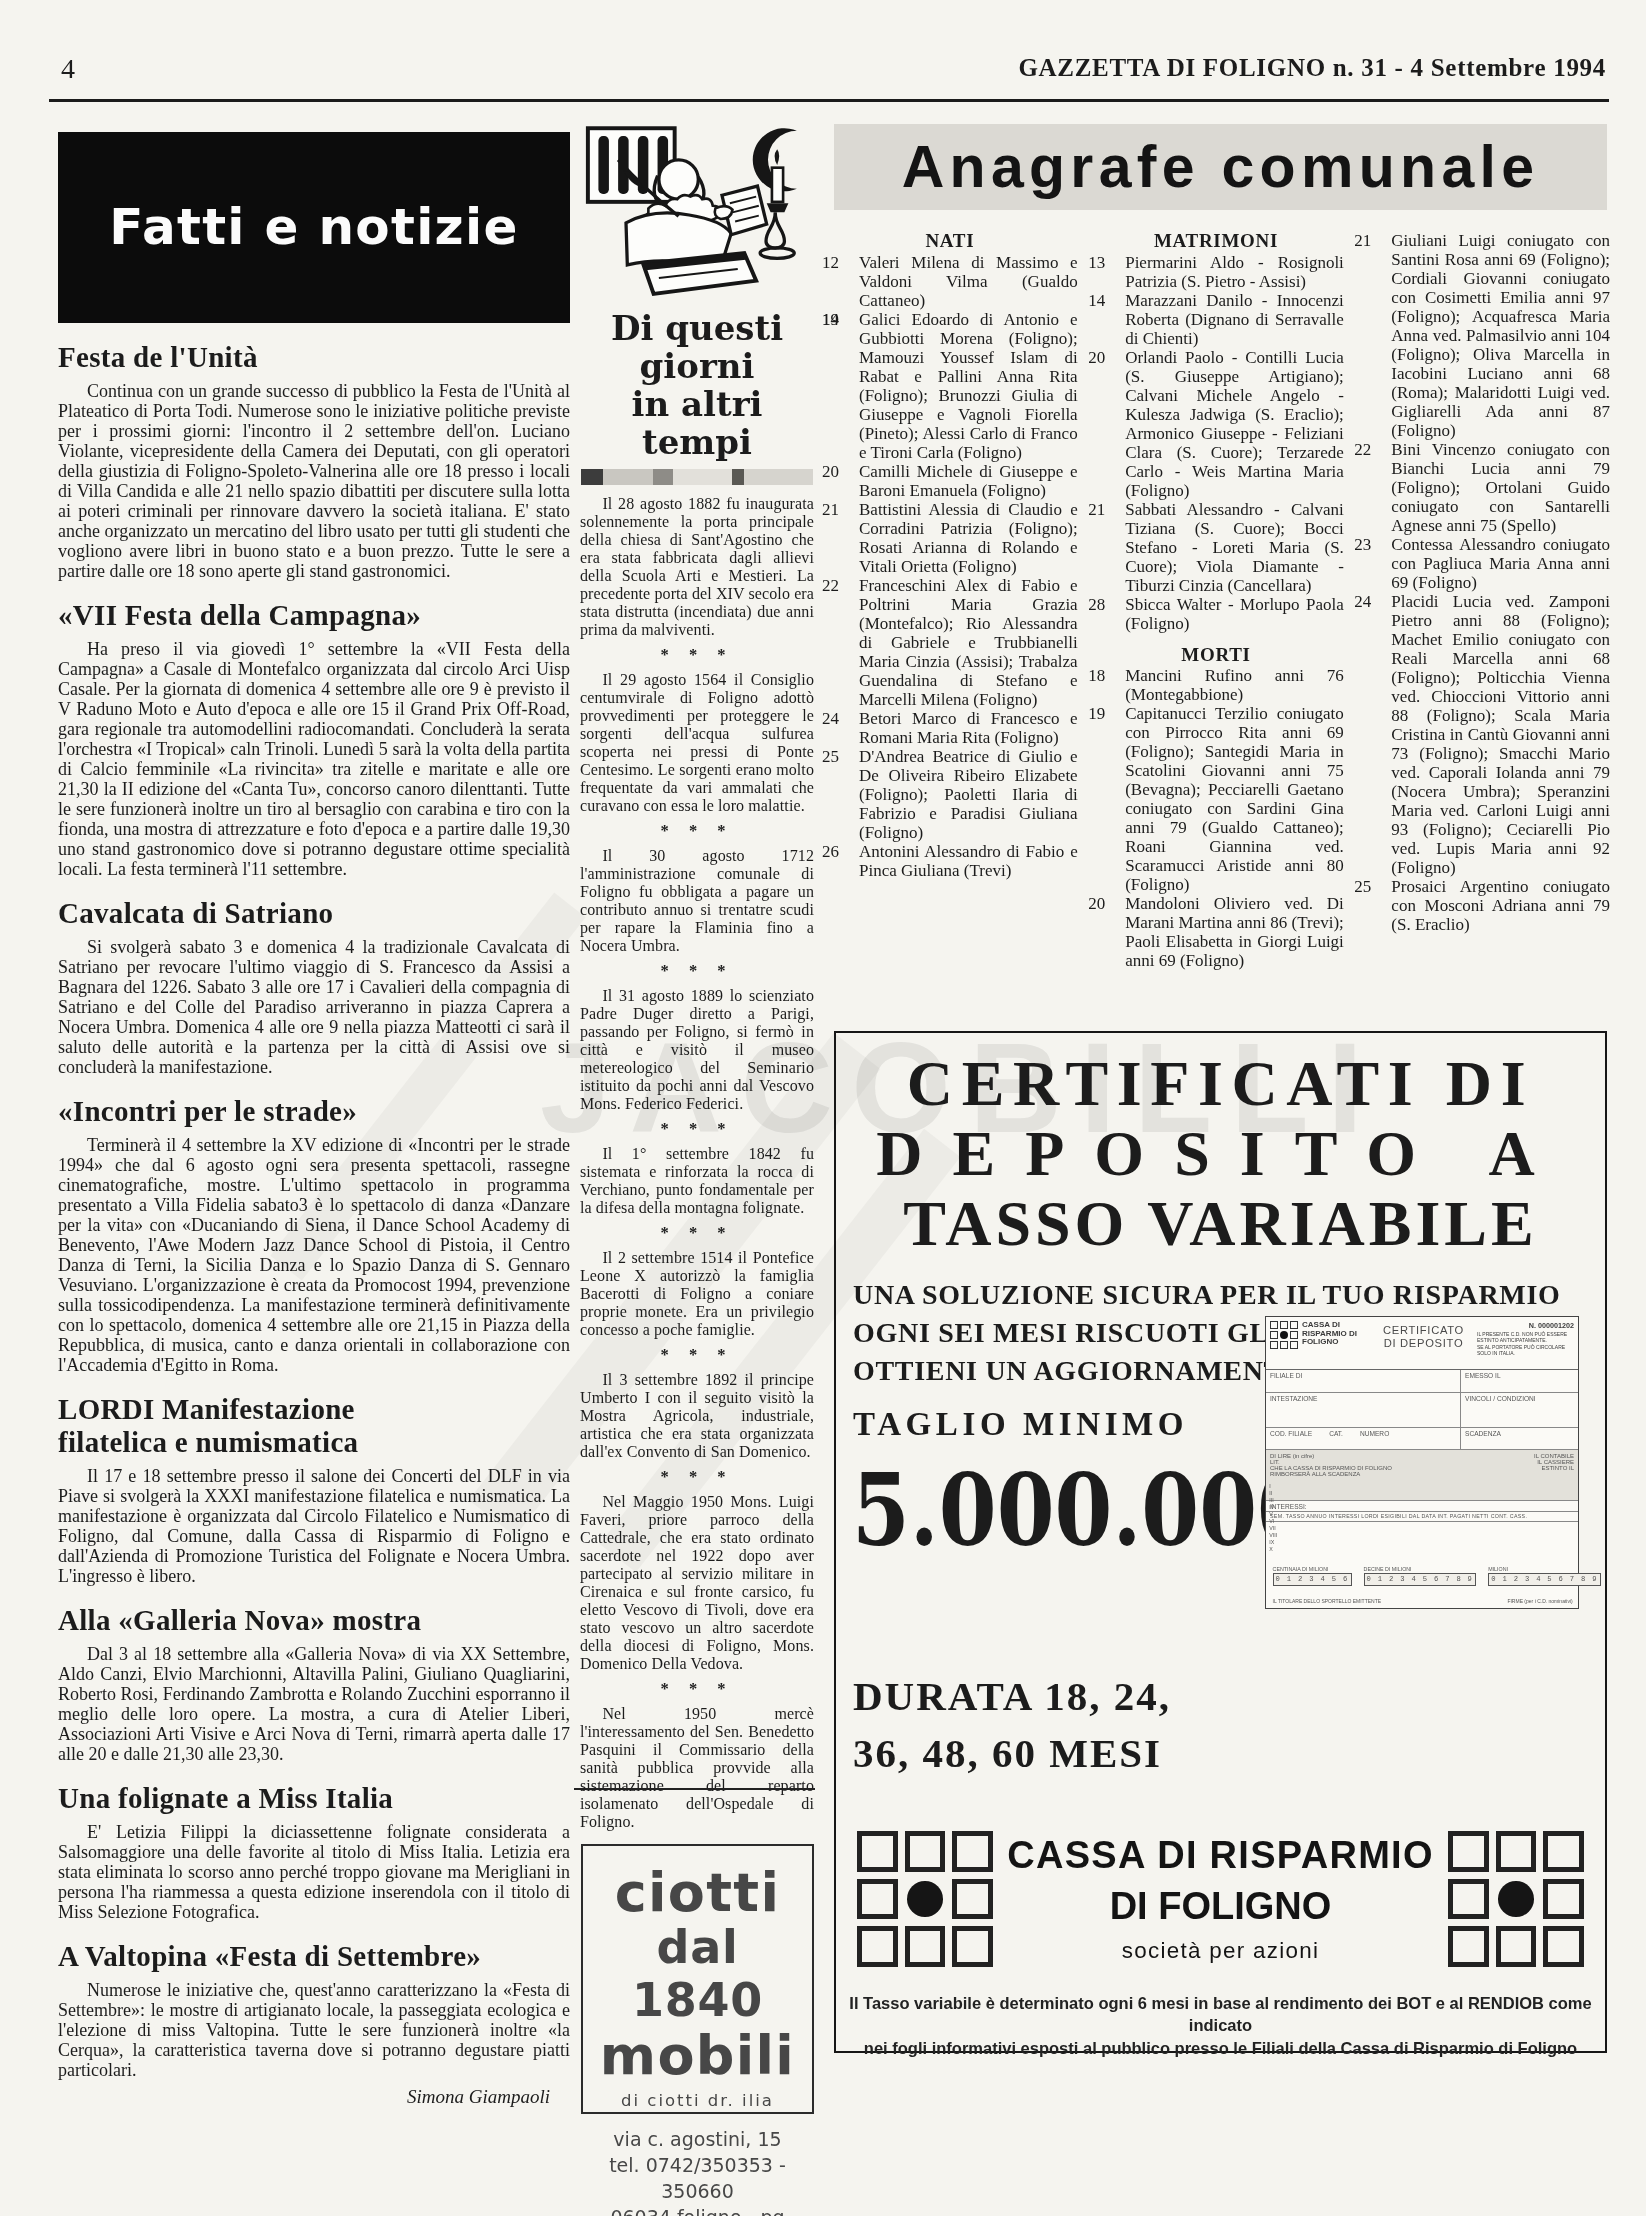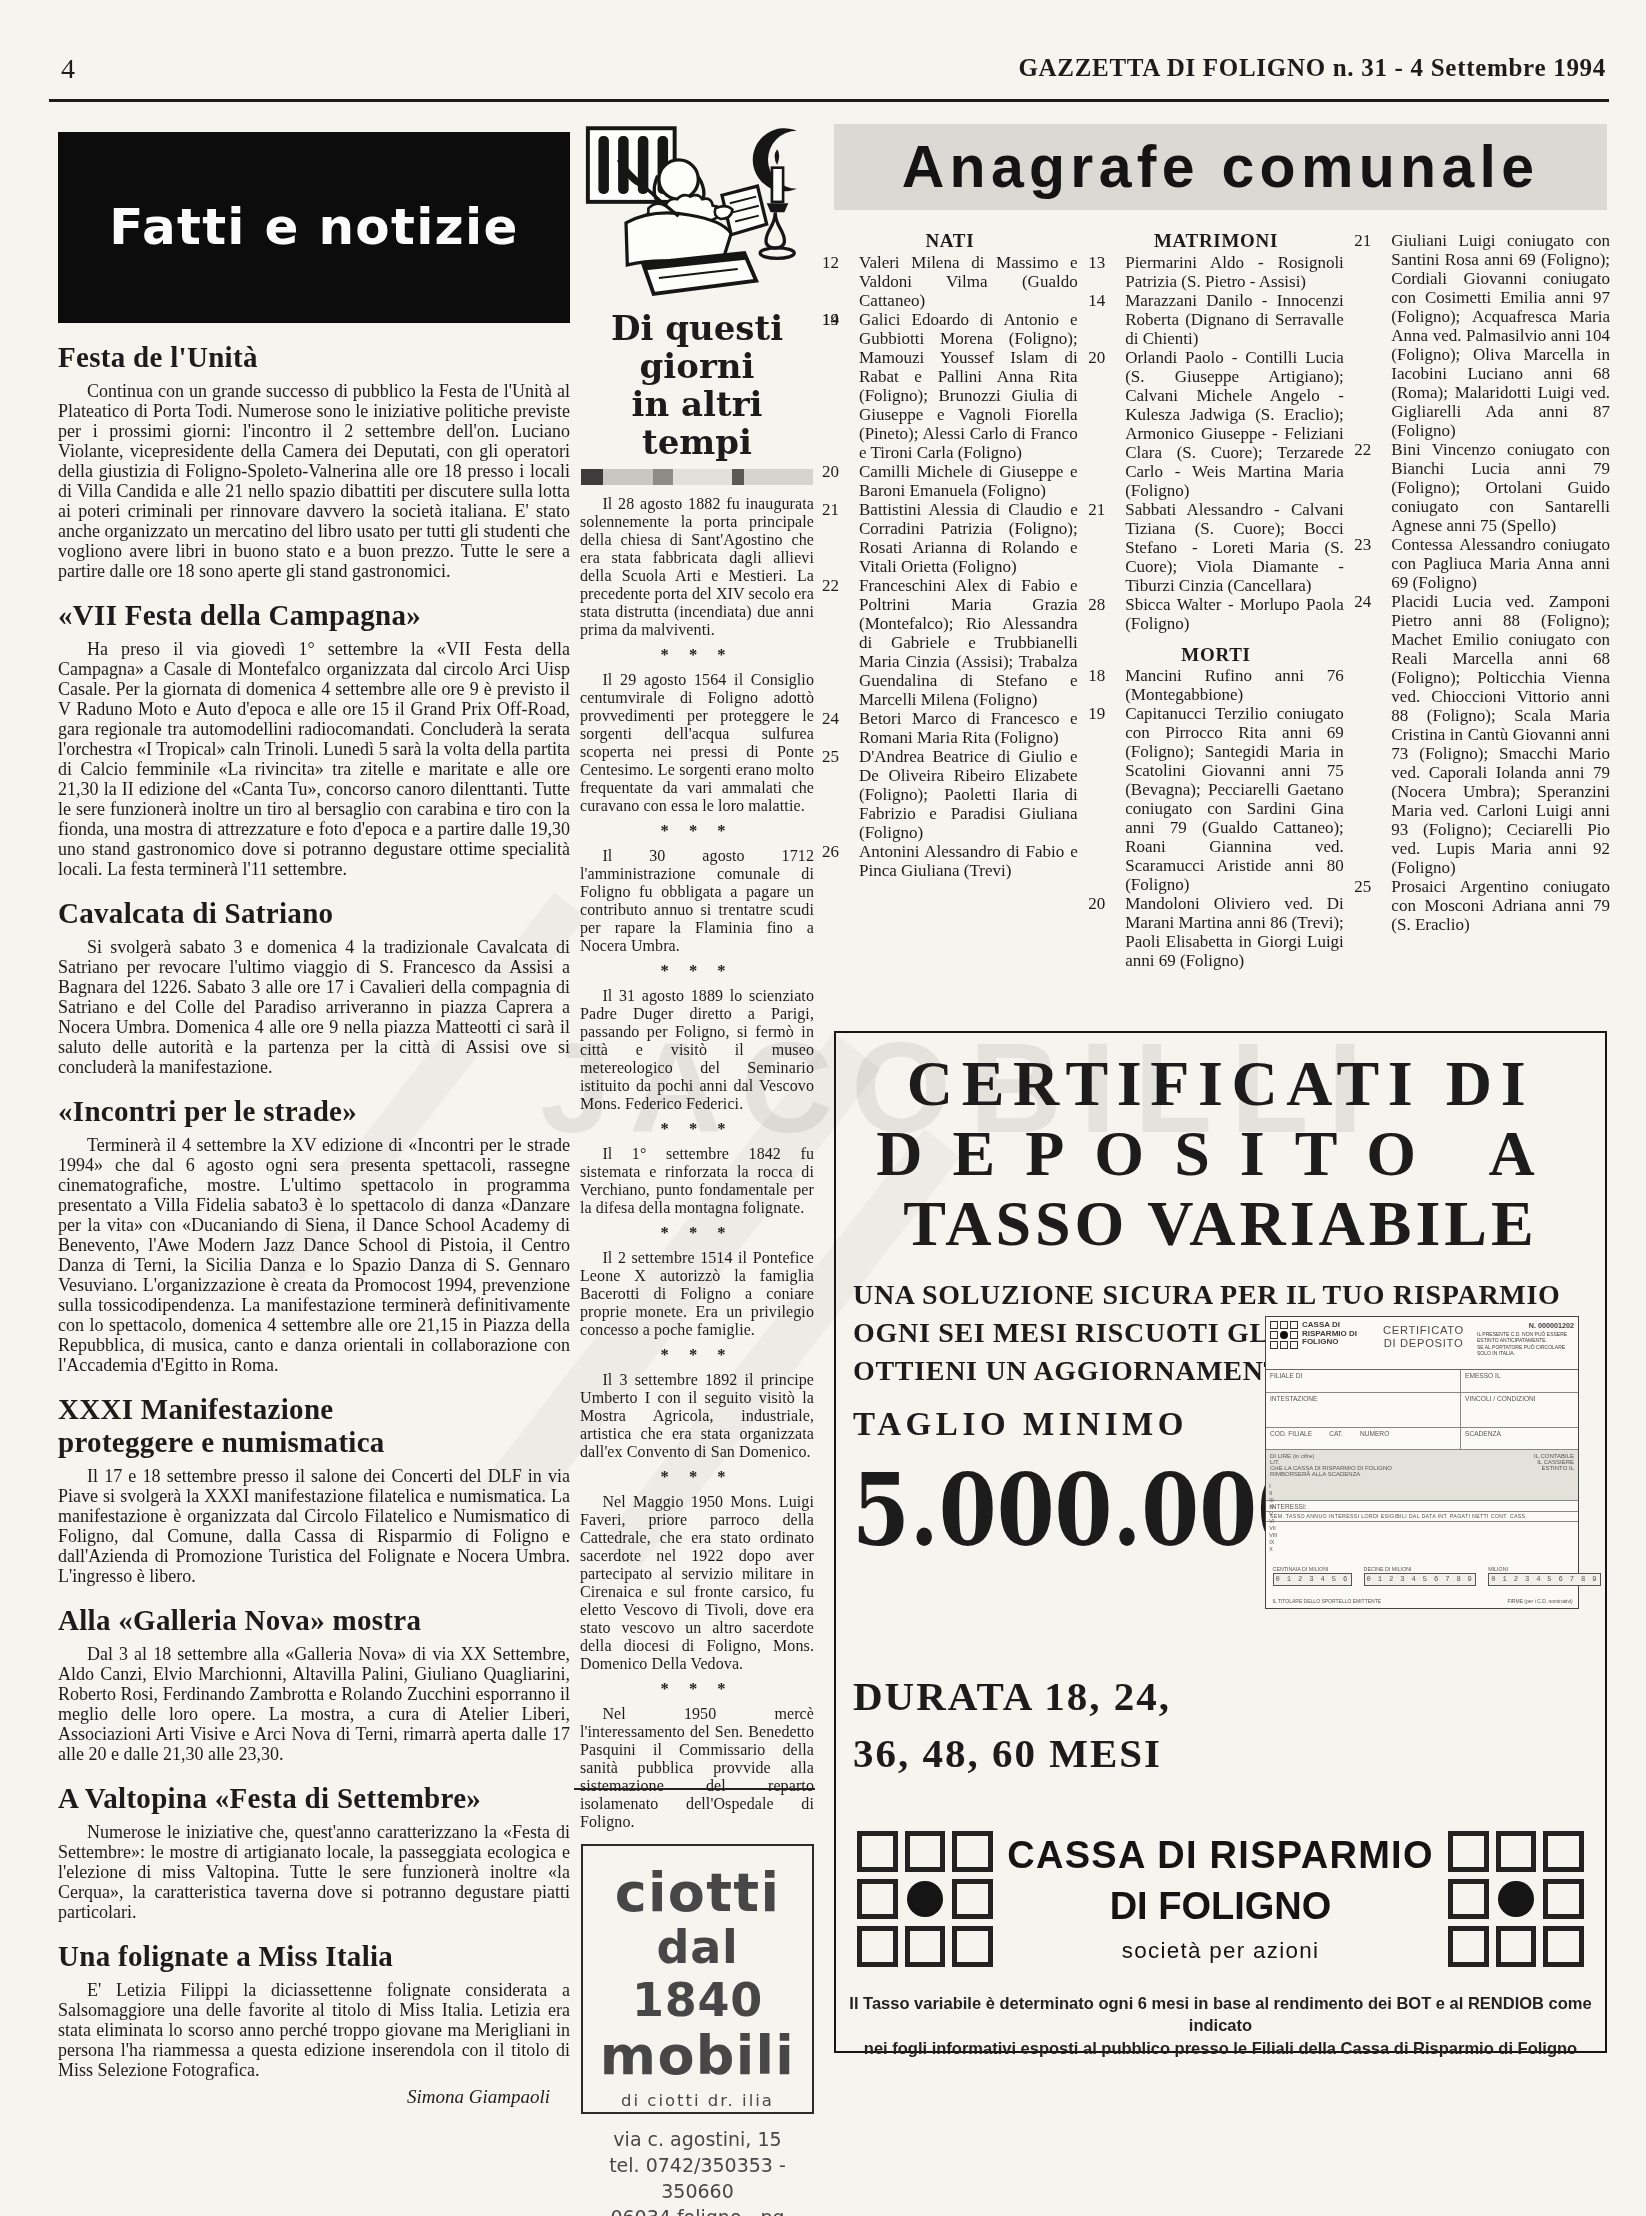--- a/index.html
+++ b/index.html
@@ -142,34 +142,34 @@
     </div>
     <div class="article">
       <div class="art-title">Cavalcata di Satriano</div>
       <div class="art-body">Si svolgerà sabato 3 e domenica 4 la tradizionale Cavalcata di Satriano per revocare l'ultimo viaggio di S. Francesco da Assisi a Bagnara del 1226. Sabato 3 alle ore 17 i Cavalieri della compagnia di Satriano e del Colle del Paradiso arriveranno in piazza Caprera a Nocera Umbra. Domenica 4 alle ore 9 nella piazza Matteotti ci sarà il saluto delle autorità e la partenza per la città di Assisi ove si concluderà la manifestazione.</div>
     </div>
     <div class="article">
       <div class="art-title">«Incontri per le strade»</div>
       <div class="art-body">Terminerà il 4 settembre la XV edizione di «Incontri per le strade 1994» che dal 6 agosto ogni sera presenta spettacoli, rassegne cinematografiche, mostre. L'ultimo spettacolo in programma presentato a Villa Fidelia sabato3 è lo spettacolo di danza «Danzare per la vita» con «Ducaniando di Siena, il Dance School Academy di Benevento, l'Awe Modern Jazz Dance School di Pistoia, il Centro Danza di Terni, la Sicilia Danza e lo Spazio Danza di S. Gennaro Vesuviano. L'organizzazione è creata da Promocost 1994, prevenzione sulla tossicodipendenza. La manifestazione terminerà definitivamente con lo spettacolo, domenica 4 settembre alle ore 21,15 in Piazza della Repubblica, di musica, canto e danza orientali in collaborazione con l'Accademia d'Egitto in Roma.</div>
     </div>
     <div class="article">
-      <div class="art-title" style="width:408px;">XXXI Manifestazione proteggere e numismatica</div>
+      <div class="art-title" style="width:408px;">LORDI Manifestazione filatelica e numismatica</div>
       <div class="art-body">Il 17 e 18 settembre presso il salone dei Concerti del DLF in via Piave si svolgerà la XXXI manifestazione filatelica e numismatica. La manifestazione è organizzata dal Circolo Filatelico e Numismatico di Foligno, dal Comune, dalla Cassa di Risparmio di Foligno e dall'Azienda di Promozione Turistica del Folignate e Nocera Umbra. L'ingresso è libero.</div>
     </div>
     <div class="article">
       <div class="art-title">Alla «Galleria Nova» mostra</div>
       <div class="art-body">Dal 3 al 18 settembre alla «Galleria Nova» di via XX Settembre, Aldo Canzi, Elvio Marchionni, Altavilla Palini, Giuliano Quagliarini, Roberto Rosi, Ferdinando Zambrotta e Rolando Zucchini esporranno il meglio delle loro opere. La mostra, a cura di Atelier Liberi, Associazioni Arti Visive e Arci Nova di Terni, rimarrà aperta dalle 17 alle 20 e dalle 21,30 alle 23,30.</div>
     </div>
     <div class="article">
+      <div class="art-title">Una folignate a Miss Italia</div>
+      <div class="art-body">E' Letizia Filippi la diciassettenne folignate considerata a Salsomaggiore una delle favorite al titolo di Miss Italia. Letizia era stata eliminata lo scorso anno perché troppo giovane ma Merigliani in persona l'ha riammessa a questa edizione inserendola con il titolo di Miss Selezione Fotografica.</div>
+    </div>
+    <div class="article">
       <div class="art-title">A Valtopina «Festa di Settembre»</div>
       <div class="art-body">Numerose le iniziative che, quest'anno caratterizzano la «Festa di Settembre»: le mostre di artigianato locale, la passeggiata ecologica e l'elezione di miss Valtopina. Tutte le sere funzionerà inoltre «la Cerqua», la caratteristica taverna dove si potranno degustare piatti particolari.</div>
-    </div>
-    <div class="article">
-      <div class="art-title">Una folignate a Miss Italia</div>
-      <div class="art-body">E' Letizia Filippi la diciassettenne folignate considerata a Salsomaggiore una delle favorite al titolo di Miss Italia. Letizia era stata eliminata lo scorso anno perché troppo giovane ma Merigliani in persona l'ha riammessa a questa edizione inserendola con il titolo di Miss Selezione Fotografica.</div>
     </div>
     <div class="signature">Simona Giampaoli</div>
   </div>
 
   <div class="mid-col">
     <svg class="illustration" viewBox="0 0 356 276" xmlns="http://www.w3.org/2000/svg">
       <rect x="0" y="0" width="356" height="276" fill="none"></rect>
 
       <rect x="12" y="6" width="132" height="112" fill="#fdfdfb" stroke="#161616" stroke-width="6"></rect>
       <rect x="28" y="18" width="16" height="88" rx="7" fill="#161616"></rect>

